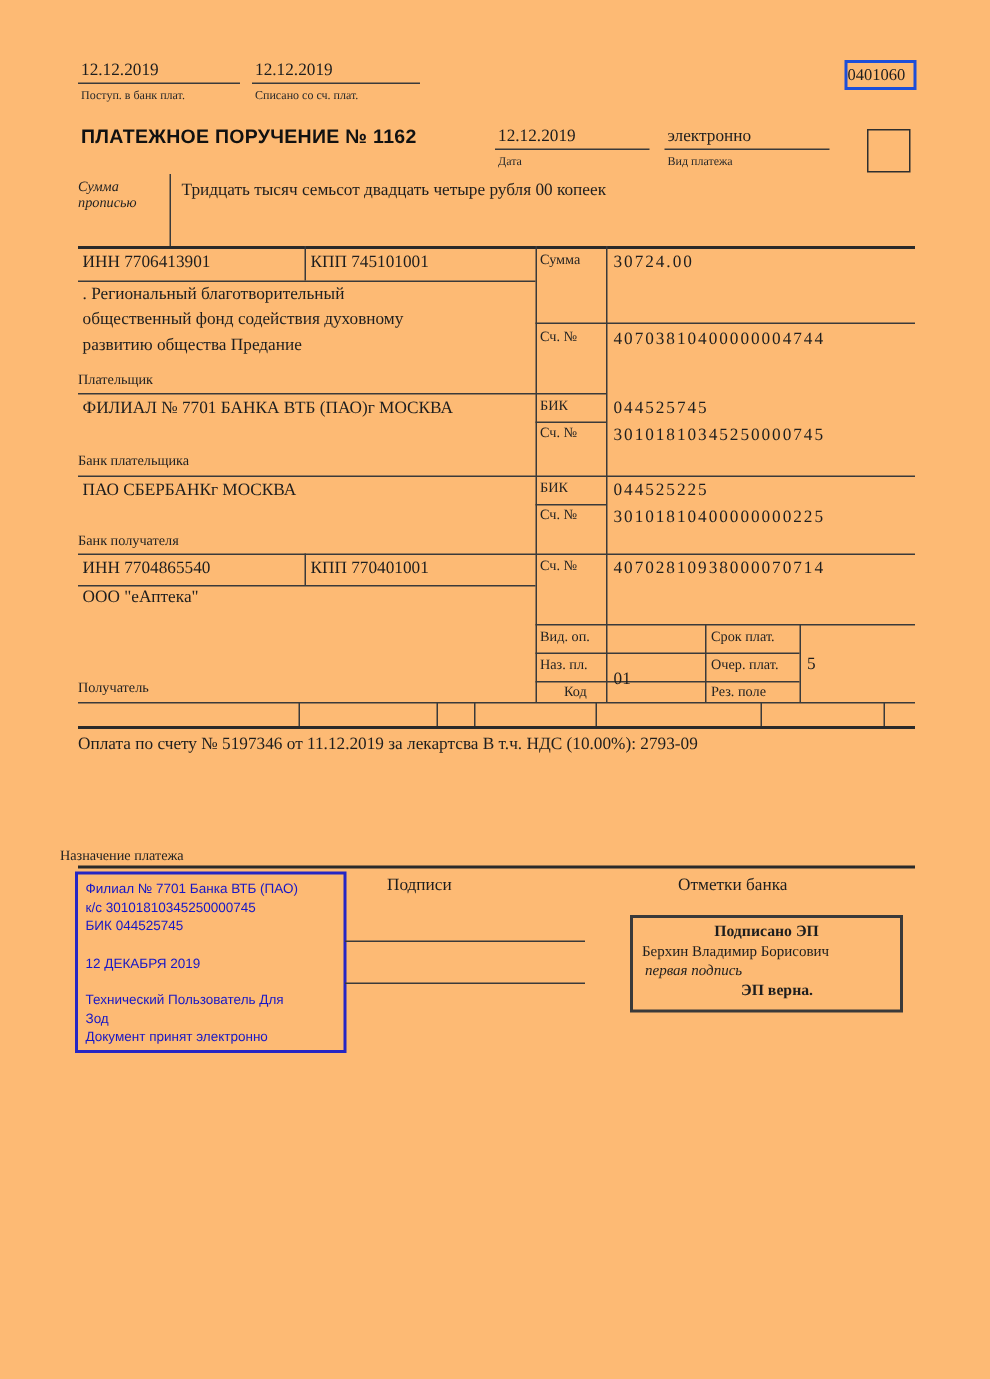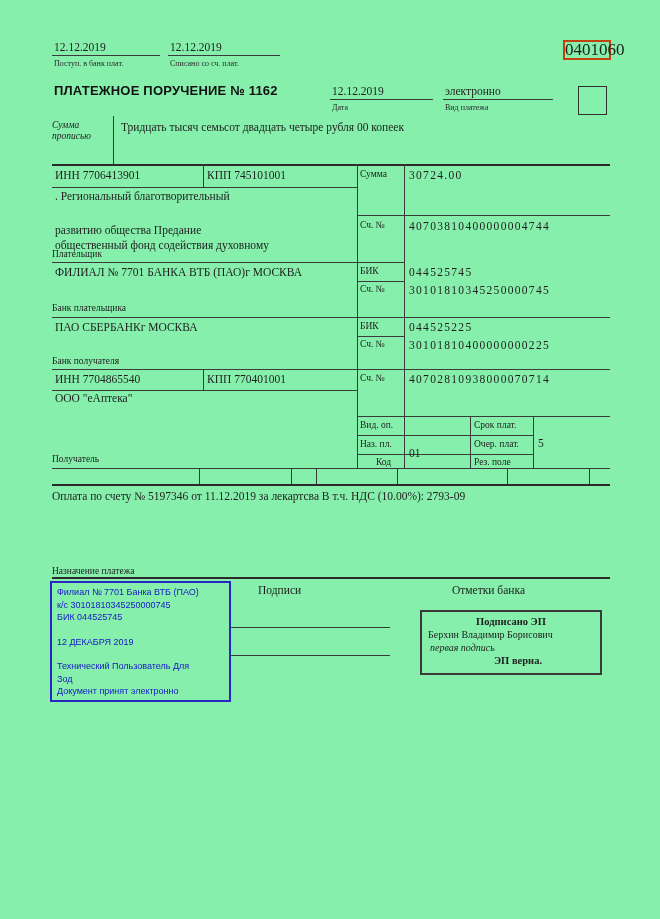--- a/index.html
+++ b/index.html
@@ -1,31 +1,31 @@
 <!DOCTYPE html>
 <html><head>
 <meta charset="utf-8">
 <style>
   html,body { margin:0; padding:0; background:#e8e8e8; }
   .page {
     position:relative; width:660px; height:919px; margin:0 auto;
-    background:#86efac; overflow:hidden;
+    background:#fdba74; overflow:hidden;
     font-family:"Liberation Serif", serif; color:#1e1e1e;
   }
   .t  { position:absolute; white-space:nowrap; font-size:11.5px; line-height:1.15; }
   .sm { font-size:8px; color:#2a2a2a; }
   .md { font-size:9.5px; color:#222; }
   .num { letter-spacing:1.3px; }
   .hl { position:absolute; height:1px; background:#3a3a3a; }
   .hl2{ position:absolute; height:2px; background:#2a2a2a; }
   .vl { position:absolute; width:1px;  background:#3a3a3a; }
   .title { font-family:"Liberation Sans", sans-serif; font-weight:bold; font-size:13px; letter-spacing:.2px; color:#111; }
   .codebox {
     position:absolute; left:563px; top:40px; width:44px; height:16px;
-    border:2px solid #c2410c; text-align:right; font-size:17px; line-height:16px;
+    border:2px solid #1d4ed8; text-align:left; font-size:11px; line-height:16px;
   }
   .emptybox { position:absolute; left:578px; top:86px; width:27px; height:27px; border:1.5px solid #2f2f2f; }
   .bluebox {
     position:absolute; left:50px; top:581px; width:172px; height:114px;
     border:2px solid #2626c4; padding:3px 0 0 5px;
     font-family:"Liberation Sans", sans-serif; font-size:9px; line-height:12.5px; color:#1717c6;
   }
   .bluebox .gap { height:12px; }
   .stampbox {
     position:absolute; left:420px; top:610px; width:178px; height:58px;
@@ -96,21 +96,21 @@
   <div class="vl" style="left:397px; top:468px; height:16px;"></div>
   <div class="vl" style="left:507px; top:468px; height:16px;"></div>
   <div class="vl" style="left:589px; top:468px; height:16px;"></div>
 
   <span class="t" style="left:55px; top:169px;">ИНН 7706413901</span>
   <span class="t" style="left:207px; top:169px;">КПП 745101001</span>
   <span class="t md" style="left:360px; top:169px;">Сумма</span>
   <span class="t num" style="left:409px; top:169px;">30724.00</span>
 
   <span class="t" style="left:55px; top:190px;">. Региональный благотворительный</span>
-  <span class="t" style="left:55px; top:207px;margin-top:32px;">общественный фонд содействия духовному</span>
+  <span class="t" style="left:55px; top:207px;">общественный фонд содействия духовному</span>
   <span class="t" style="left:55px; top:224px;">развитию общества Предание</span>
 
   <span class="t md" style="left:360px; top:220px;">Сч. №</span>
   <span class="t num" style="left:409px; top:220px;">40703810400000004744</span>
   <span class="t md" style="left:52px; top:249px;">Плательщик</span>
 
   <span class="t" style="left:55px; top:266px;">ФИЛИАЛ № 7701 БАНКА ВТБ (ПАО)г МОСКВА</span>
   <span class="t md" style="left:360px; top:266px;">БИК</span>
   <span class="t num" style="left:409px; top:266px;">044525745</span>
   <span class="t md" style="left:360px; top:284px;">Сч. №</span>
@@ -134,21 +134,21 @@
   <span class="t" style="left:409px; top:419px;margin-top:28px;">01</span>
   <span class="t md" style="left:360px; top:439px;">Наз. пл.</span>
   <span class="t md" style="left:376px; top:457px;">Код</span>
   <span class="t md" style="left:474px; top:420px;">Срок плат.</span>
   <span class="t md" style="left:474px; top:439px;">Очер. плат.</span>
   <span class="t" style="left:538px; top:437px;">5</span>
   <span class="t md" style="left:474px; top:457px;">Рез. поле</span>
   <span class="t md" style="left:52px; top:454px;">Получатель</span>
 
   <span class="t" style="left:52px; top:490px;">Оплата по счету № 5197346 от 11.12.2019 за лекартсва В т.ч. НДС (10.00%): 2793-09</span>
-  <span class="t md" style="left:52px; top:566px;">Назначение платежа</span>
+  <span class="t md" style="left:40px; top:566px;">Назначение платежа</span>
   <div class="hl2" style="left:52px; top:577px; width:558px;"></div>
 
   <div class="bluebox">
     <div>Филиал № 7701 Банка ВТБ (ПАО)</div>
     <div>к/с 30101810345250000745</div>
     <div>БИК 044525745</div>
     <div class="gap"></div>
     <div>12 ДЕКАБРЯ 2019</div>
     <div class="gap"></div>
     <div>Технический Пользователь Для</div>

